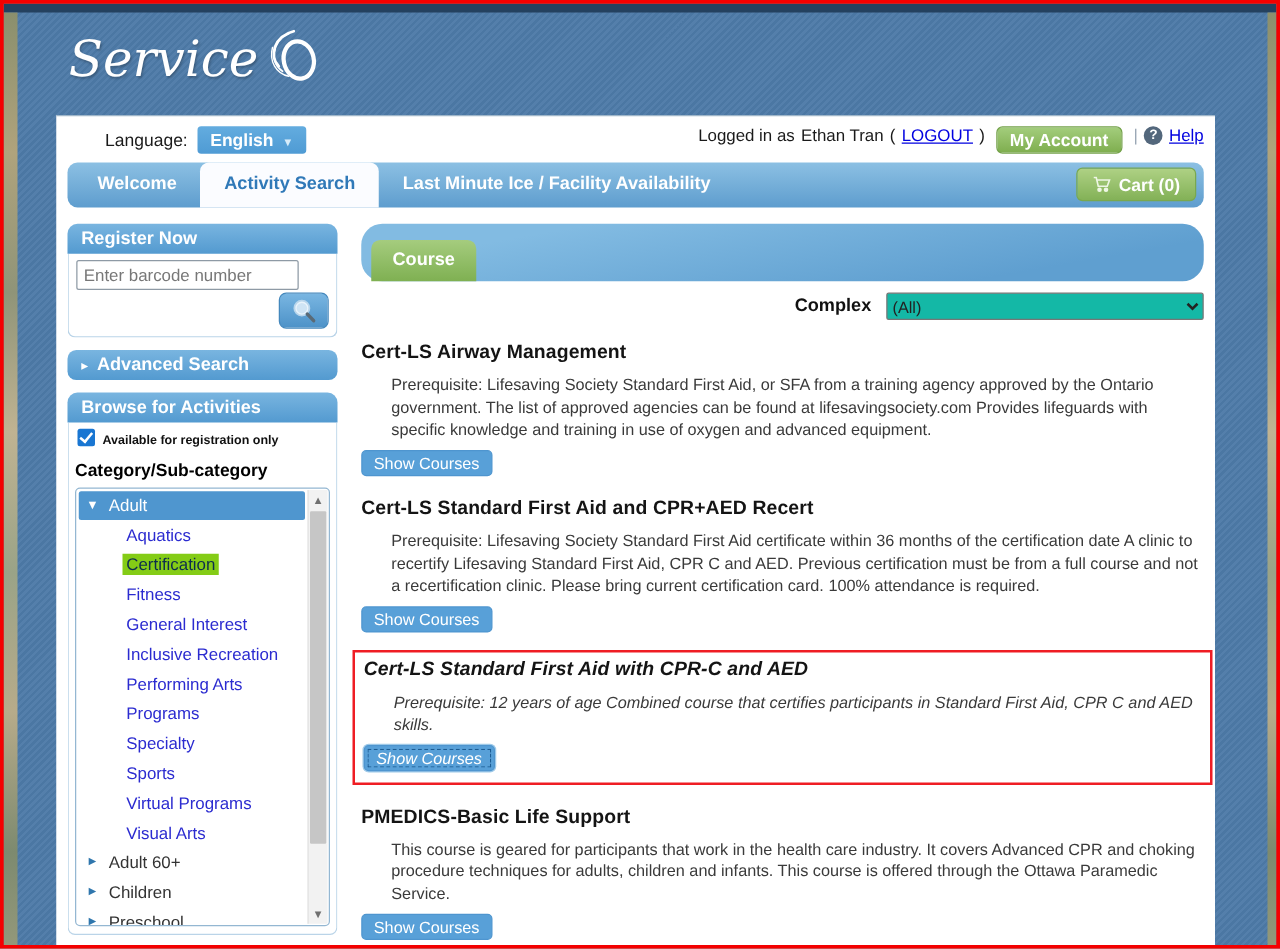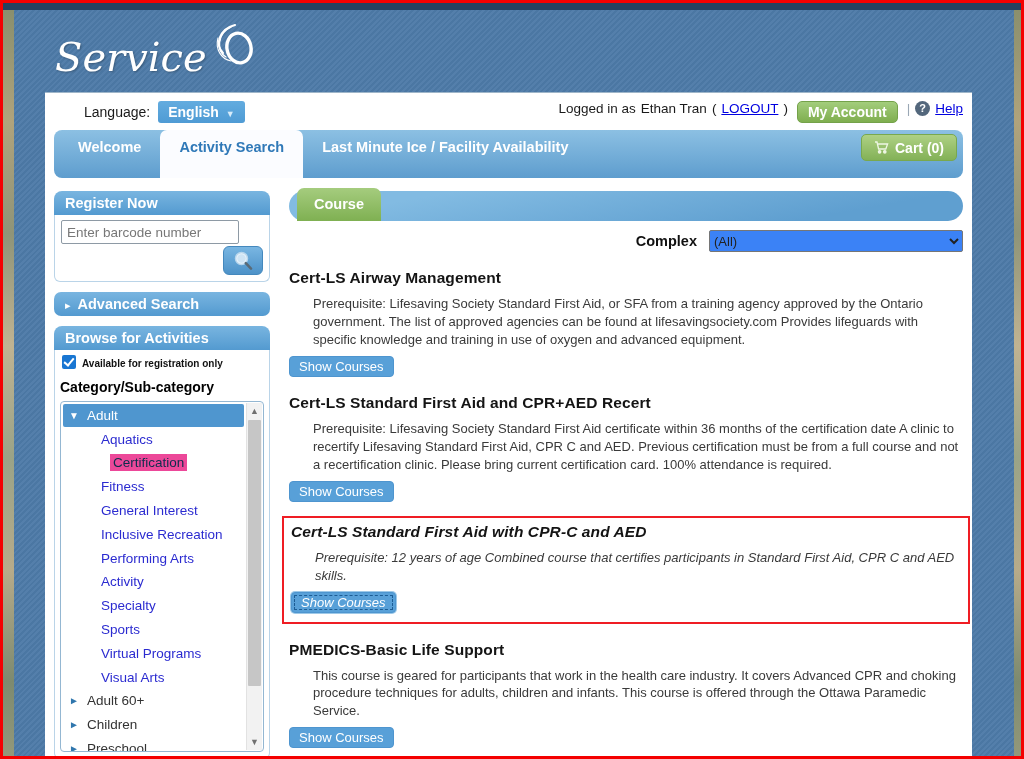--- a/index.html
+++ b/index.html
@@ -11,21 +11,21 @@
   }
   .top-band { position: absolute; left: 0; top: 0; right: 0; height: 7px; background: #24415f; }
   .edge-photo { position: absolute; top: 7px; bottom: 0; z-index: 0;
     background: linear-gradient(180deg,#8a8f6d 0%,#b0a37c 15%,#8f9478 30%,#c0b392 45%,#9aa387 60%,#b7ab8a 75%,#7d8a6f 90%,#93987a 100%); }
   .edge-photo.left { left: 0; width: 11px; }
   .edge-photo.right { right: 0; width: 7px; }
 
   
   .logo { position: absolute; left: 52px; top: 22px; color: #fff;
     font-family: "DejaVu Serif", "Liberation Serif", serif; font-style: italic;
-    font-size: 40px; display: flex; align-items: flex-end; text-shadow: 1px 1px 2px rgba(0,0,0,.25); }
+    font-size: 40px; display: flex; align-items: flex-start; text-shadow: 1px 1px 2px rgba(0,0,0,.25); }
   .logo .swirl { margin: -6px -10px 0 2px; }
 
   
   .app { position: absolute; left: 42px; top: 89px; width: 927px; bottom: 0;
     background: #fff; border-top: 1px solid #9fb6c9; padding: 0 9px; z-index: 2; }
 
   
   .lang-row { height: 37px; display: flex; align-items: center; font-size: 13.5px; color: #1a1a1a; margin-left: 30px; }
   .lang-label { font-size: 14px; margin-right: 8px; }
   .lang-btn { background: linear-gradient(#63acdf,#4f9bd4); color: #fff; font-weight: bold;
@@ -34,21 +34,21 @@
   .account-zone { margin-left: auto; display: flex; gap: 5px; }
   .logout-link, .help-link { color: #0000e0; text-decoration: underline; cursor: pointer; }
   .my-account-btn { background: linear-gradient(#a3cd7c,#7fae4f); border: 1px solid #74a24a;
     color: #fff; font-weight: bold; font-size: 14px; border-radius: 5px; padding: 2px 10px; cursor: pointer; margin: 0 4px; }
   .sep { color: #9aa7b5; }
   .help-icon { display: inline-flex; width: 15px; height: 15px; border-radius: 50%;
     background: #53677c; color: #fff; font-size: 11px; font-weight: bold;
     align-items: center; justify-content: center; cursor: pointer; }
 
   
-  .tab-bar { position: relative; height: 48px; border-radius: 8px;
+  .tab-bar { position: relative; height: 36px; border-radius: 8px;
     background: linear-gradient(#8cc0e3,#5e9dce); display: flex; align-items: stretch; padding-left: 5px; }
   .tab { color: #fff; font-weight: bold; font-size: 14.5px; padding: 0 19px; line-height: 34px; cursor: pointer; }
   .tab.active { background: #fbfcff; color: #3079b8; border-radius: 7px 7px 0 0; }
   .cart-btn { position: absolute; right: 6px; top: 4px; height: 27px;
     background: linear-gradient(#aed184,#83b157); border: 1px solid #79a84e; border-radius: 5px;
     color: #fff; font-weight: bold; font-size: 14px; padding: 0 12px; cursor: pointer;
     display: flex; align-items: center; gap: 6px; }
 
   
   .content-row { display: flex; gap: 19px; margin-top: 13px; }
@@ -79,39 +79,39 @@
   .cat-label { font-size: 14px; font-weight: bold; margin: 8px 0 6px; color: #000000; }
   .listbox { position: relative; border: 1px solid #94b7d2; border-radius: 4px; height: 351px;
     overflow: hidden; background: #fff; padding: 2px 19px 0 2px; }
   .tree-row { height: 23.8px; display: flex; align-items: center; font-size: 13.5px; cursor: pointer; white-space: nowrap; }
   .tree-row .tw { width: 13px; font-size: 10px; color: #2f76ad; margin: 0 5px 0 6px; flex: none; }
   .tree-top { color: #333; }
   .tree-row.selected { background: #4f96cf; color: #fff; border-radius: 2px; }
   .tree-row.selected .tw { color: #fff; }
   .tree-child { padding-left: 35px; color: #2b2bd0; }
   .tree-child .lbl { padding: 1px 3px; }
-  .tree-child.child-selected .lbl { background: #ec4899; color: #0d2d4d; margin-left: 12px; }
+  .tree-child.child-selected .lbl { background: #84cc16; color: #0d2d4d; }
   .vscroll { position: absolute; top: 1px; right: 1px; bottom: 1px; width: 16px;
     background: #f2f2f2; border-left: 1px solid #e2e2e2; }
   .vscroll .varrow { height: 16px; display: flex; align-items: center; justify-content: center;
     color: #707070; font-size: 9px; cursor: pointer; }
   .vscroll .vthumb { position: absolute; left: 1px; right: 1px; top: 17px; height: 266px;
     background: #c6c6c6; border-radius: 1px; cursor: pointer; }
   .vscroll .varrow.down { position: absolute; bottom: 0; left: 0; right: 0; }
 
   
-  .course-bar { position: relative; height: 30px; border-radius: 17px;
+  .course-bar { position: relative; height: 46px; border-radius: 17px;
     background: linear-gradient(170deg,#82bbe2 20%,#5f9fd0 80%); padding-left: 36px; }
   .course-tab { position: absolute; left: 8px; bottom: 0; height: 33px; line-height: 33px;
     padding: 0 17px; background: linear-gradient(#a5cc7e,#7fb052); border-radius: 7px 7px 0 0;
     color: #fff; font-weight: bold; font-size: 14.5px; cursor: pointer; }
   .complex-row { display: flex; justify-content: flex-end; align-items: center; gap: 12px; margin-top: 9px; }
   .complex-label { font-size: 14.5px; font-weight: bold; color: #111; }
   .complex-select { width: 254px; height: 22px; font-size: 13px; font-family: inherit;
-    border: 1px solid #767676; border-radius: 2px; color: #222; background: #3b82f6; }
+    border: 1px solid #767676; border-radius: 2px; color: #222; background: #14b8a6; }
   .course { margin-top: 17px; }
   .course h3 { font-size: 15.5px; font-weight: bold; color: #141414; margin-bottom: 8px; letter-spacing: .1px; }
   .course p { font-size: 13px; color: #3a3a3a; line-height: 1.38; margin: 0 0 7px 24px; max-width: 652px; }
   .show-btn { display: inline-block; background: #58a0d8; border: 1px solid #4e95cf; color: #fff;
     font-size: 13px; padding: 2px 9px; border-radius: 4px; cursor: pointer; }
   .show-btn.focused { outline: 1px dashed #1c5c94; outline-offset: -4px; box-shadow: 0 0 0 1px #9ec9e8; }
   .highlight-box { border: 2px solid #ef1d24; margin: 14px -7px 0; padding: 5px 7px 9px; font-style: italic; }
   .highlight-box .course { margin-top: 0; }
 </style>
 </head>
@@ -218,21 +218,21 @@
               <div class="tree-row tree-child">
                   <span class="lbl">General Interest</span>
                 </div>
               <div class="tree-row tree-child">
                   <span class="lbl">Inclusive Recreation</span>
                 </div>
               <div class="tree-row tree-child">
                   <span class="lbl">Performing Arts</span>
                 </div>
               <div class="tree-row tree-child">
-                  <span class="lbl">Activity</span>
+                  <span class="lbl">Programs</span>
                 </div>
               <div class="tree-row tree-child">
                   <span class="lbl">Specialty</span>
                 </div>
               <div class="tree-row tree-child">
                   <span class="lbl">Sports</span>
                 </div>
               <div class="tree-row tree-child">
                   <span class="lbl">Virtual Programs</span>
                 </div>

